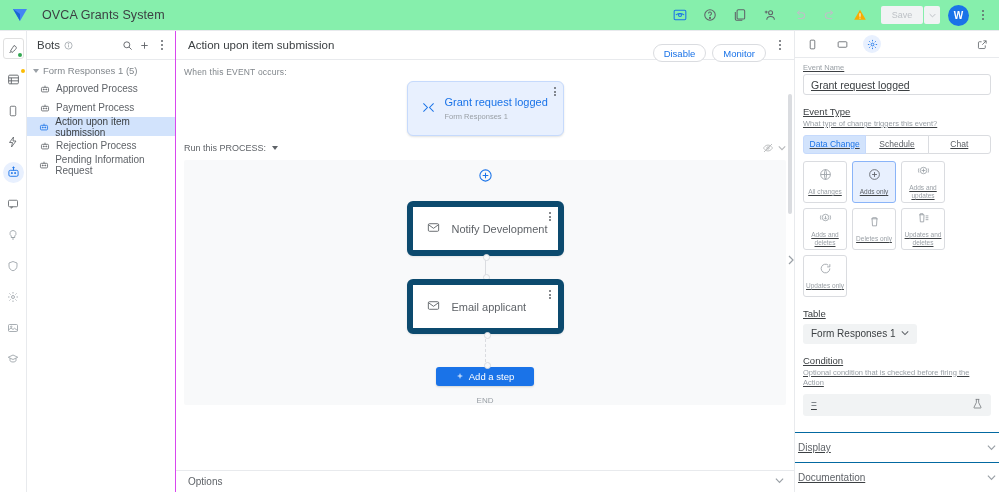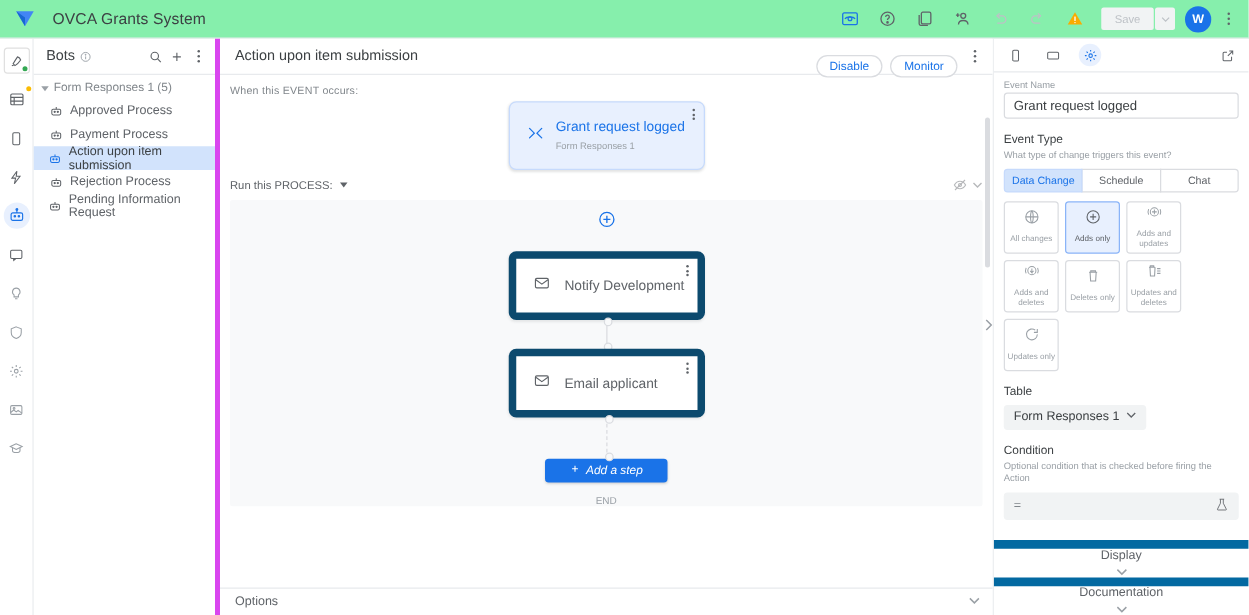--- a/index.html
+++ b/index.html
@@ -58,21 +58,21 @@
     display: flex; align-items: center; justify-content: center;
     position: relative; cursor: pointer;
   }
   .rail-item.boxed { border: 1px solid #e0e0e0; border-radius: 3px; }
   .rail-item.active { background: #e8f0fe; }
   .rail-dot { position:absolute; top:0px; right:-1px; width:4px; height:4px; border-radius:50%; background:#fbbc04; }
   .rail-dot.green { background:#34a853; top: auto; bottom: 1px; right: 1px; }
 
   
   .bots {
-    width: 149px; min-width:149px; background: #fff; border-right: 4px solid #d946ef;
+    width: 149px; min-width:149px; background: #fff; border-right: 1px solid #d946ef;
     display: flex; flex-direction: column;
   }
   .bots-head {
     height: 29px; display: flex; align-items: center; padding: 0 5px 0 10px;
     border-bottom: 1px solid #e8eaed;
   }
   .bots-title { font-size: 11.5px; color: #3c4043; }
   .info-i { margin-left: 4px; display:flex; align-items:center; }
   .bots-head-spacer { flex: 1; }
   .bots-ic { width: 17px; height: 17px; display:flex; align-items:center;justify-content:center; cursor:pointer; }
@@ -139,41 +139,40 @@
     content:''; position:absolute; left:-2px; width:5px;height:5px;border-radius:50%;
     border:1px solid #dadce0; background:#f8f9fa;
   }
   .connector::before { top:-2px; }
   .connector::after { bottom:-2px; }
   .connector.dashed { background: none; border-left: 1px dashed #dadce0; width:0; height: 33px; }
   .add-step-btn {
     height: 19px; background:#1a73e8; color:#fff; border-radius: 3px; font-size:9.5px;
     display:flex;align-items:center; gap:5px; padding: 0 20px; cursor:pointer;
     box-shadow:0 1px 2px rgba(60,64,67,.2);
-    font-style:italic;
   }
   .end-lbl { font-size: 8px; color:#9aa0a6; margin-top: 10px; }
   .options-bar {
     border-top: 1px solid #e8eaed; height: 22px; display:flex; align-items:center;
     padding: 0 10px 0 12px; font-size: 10px; color:#5f6368;
   }
   .options-bar .sp { flex:1; }
 
   .scroll-track { position:absolute; right:2px; top:34px; bottom:26px; width:4px; }
   .scroll-thumb { position:absolute; top:0; width:4px; height:120px; background:#dadce0; border-radius:2px;}
 
   .collapse-arrow {
     position: absolute; right: -1px; top: 222px; width: 8px; height: 14px;
     display:flex; align-items:center; justify-content:center; z-index:3;
   }
 
   
   .right {
     width: 205px; min-width: 205px; background:#fff; border-left: 1px solid #e8eaed;
-    display:flex; flex-direction: column; overflow: hidden;
+    display:flex; flex-direction: column; overflow: hidden; text-decoration: underline;
   }
   .right-tabs {
     height: 27px; min-height:27px; display:flex; align-items:center;
     padding: 0 8px 0 8px; border-bottom: 1px solid #e8eaed; gap: 12px;
   }
   .rt { width: 18px; height:18px; border-radius:50%; display:flex;align-items:center;justify-content:center;cursor:pointer;}
   .rt.active { background:#e8f0fe; }
   .rt-spacer { flex:1; }
   .right-scroll { flex:1; overflow:hidden; padding: 0 8px; }
   .fld-label { font-size: 7.5px; color:#9aa0a6; padding-top: 5px; }
@@ -204,22 +203,22 @@
   .sel-box {
     height: 20px; background:#f1f3f4; border-radius:3px; display:inline-flex; align-items:center;
     padding: 0 8px; font-size:10px; color:#3c4043; margin-top:5px; gap:6px; cursor:pointer;
   }
   .cond-input {
     height: 22px; background:#f1f3f4; border-radius:3px; display:flex; align-items:center;
     padding: 0 8px; font-size: 10px; color:#80868b; margin-top:5px; cursor:text;
   }
   .cond-input .sp { flex:1; }
   .collapse-row {
-    height: 30px; border-top:7px solid #0369a1; display:flex; align-items:center;
-    font-size: 10px; color:#5f6368; padding: 0 3px; cursor:pointer;flex-direction:column;
+    height: 30px; border-top:1px solid #0369a1; display:flex; align-items:center;
+    font-size: 10px; color:#5f6368; padding: 0 3px; cursor:pointer;
   }
   .collapse-row .sp { flex:1; }
   .chev { width: 9px; height: 9px; }
 </style>
 </head>
 <body>
 
 <div class="app">
 
   <div class="topbar">

